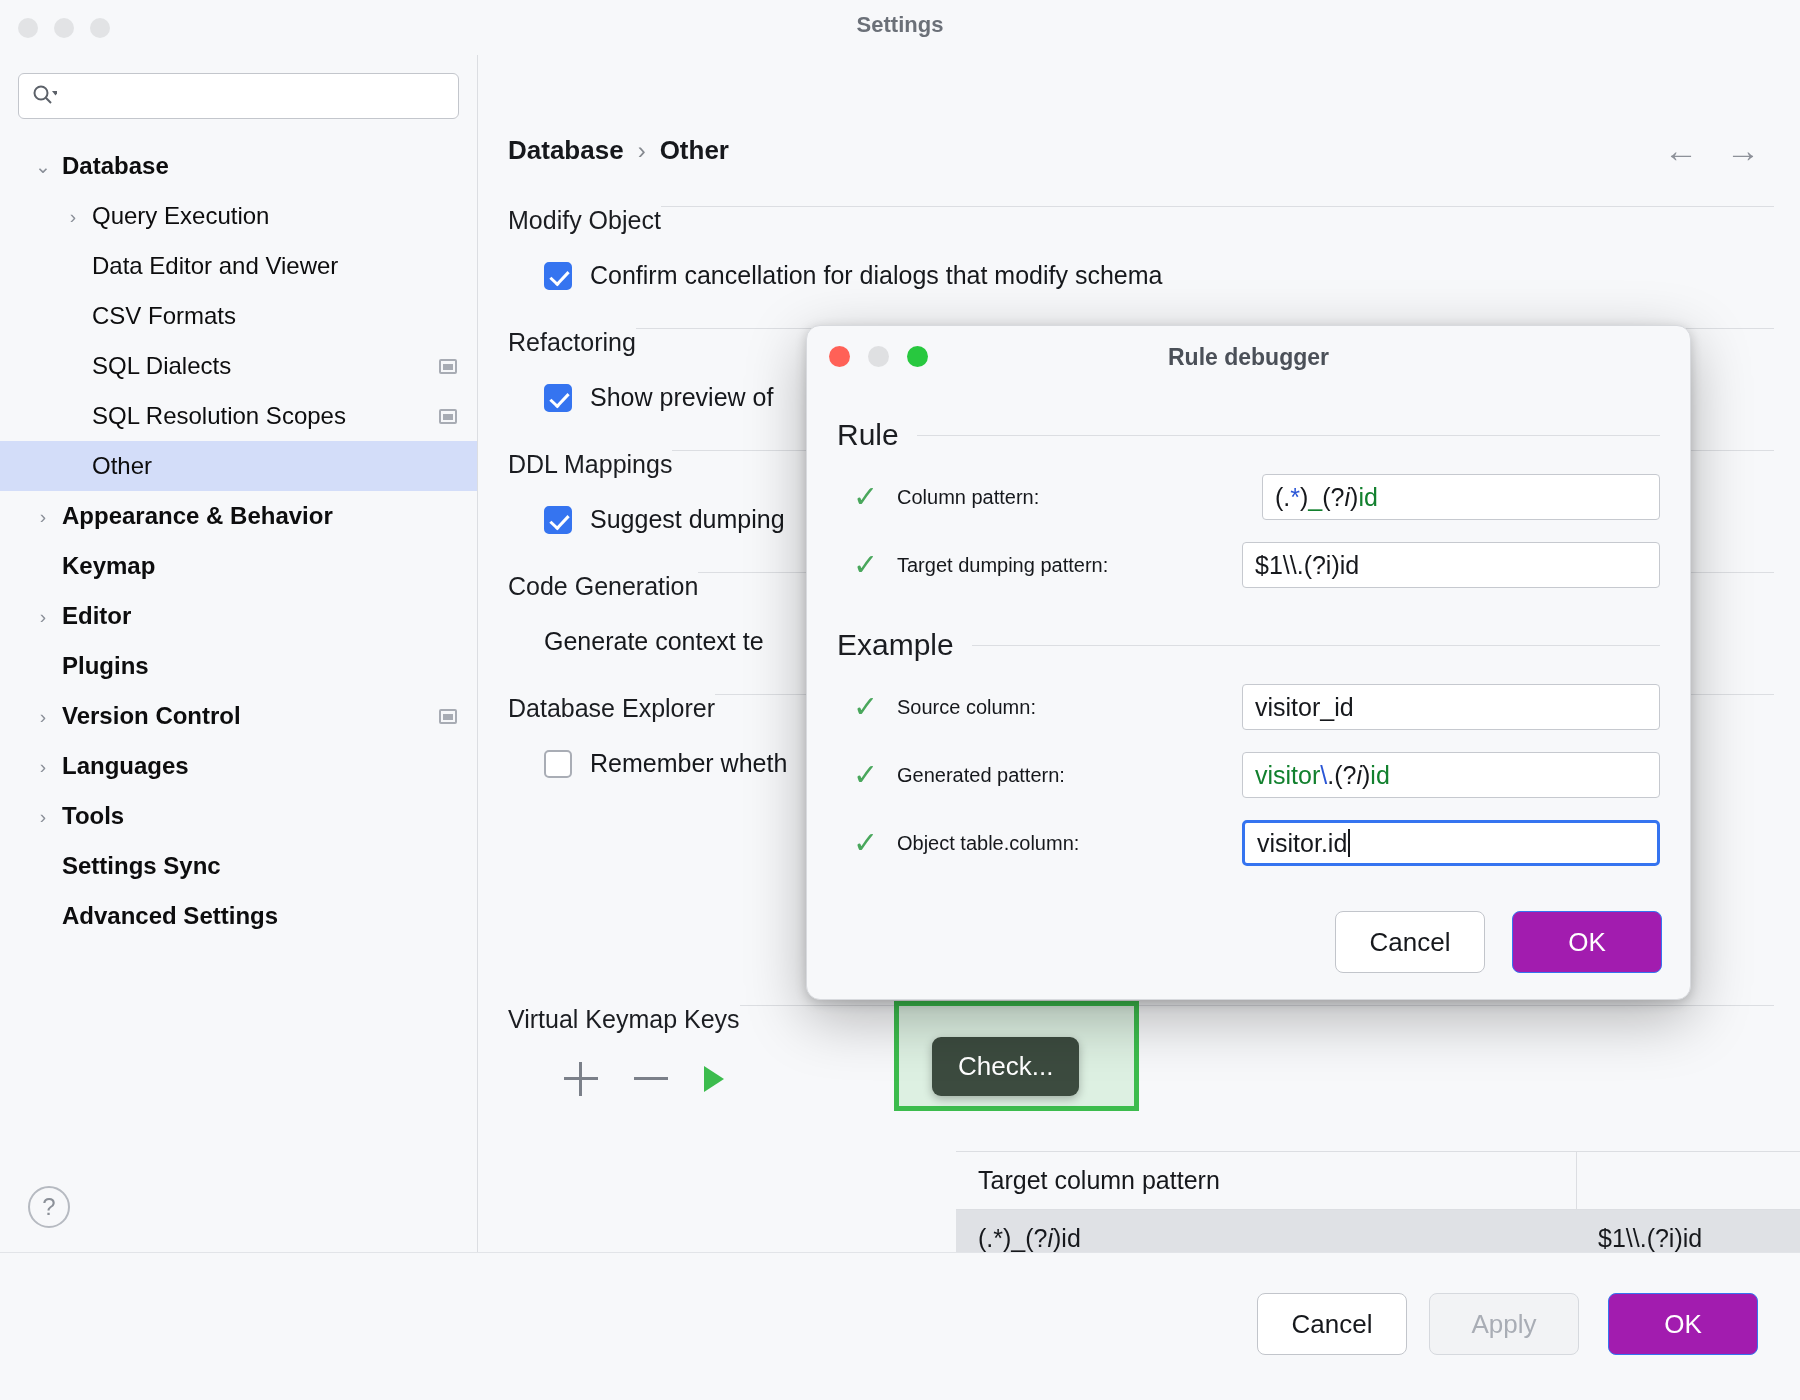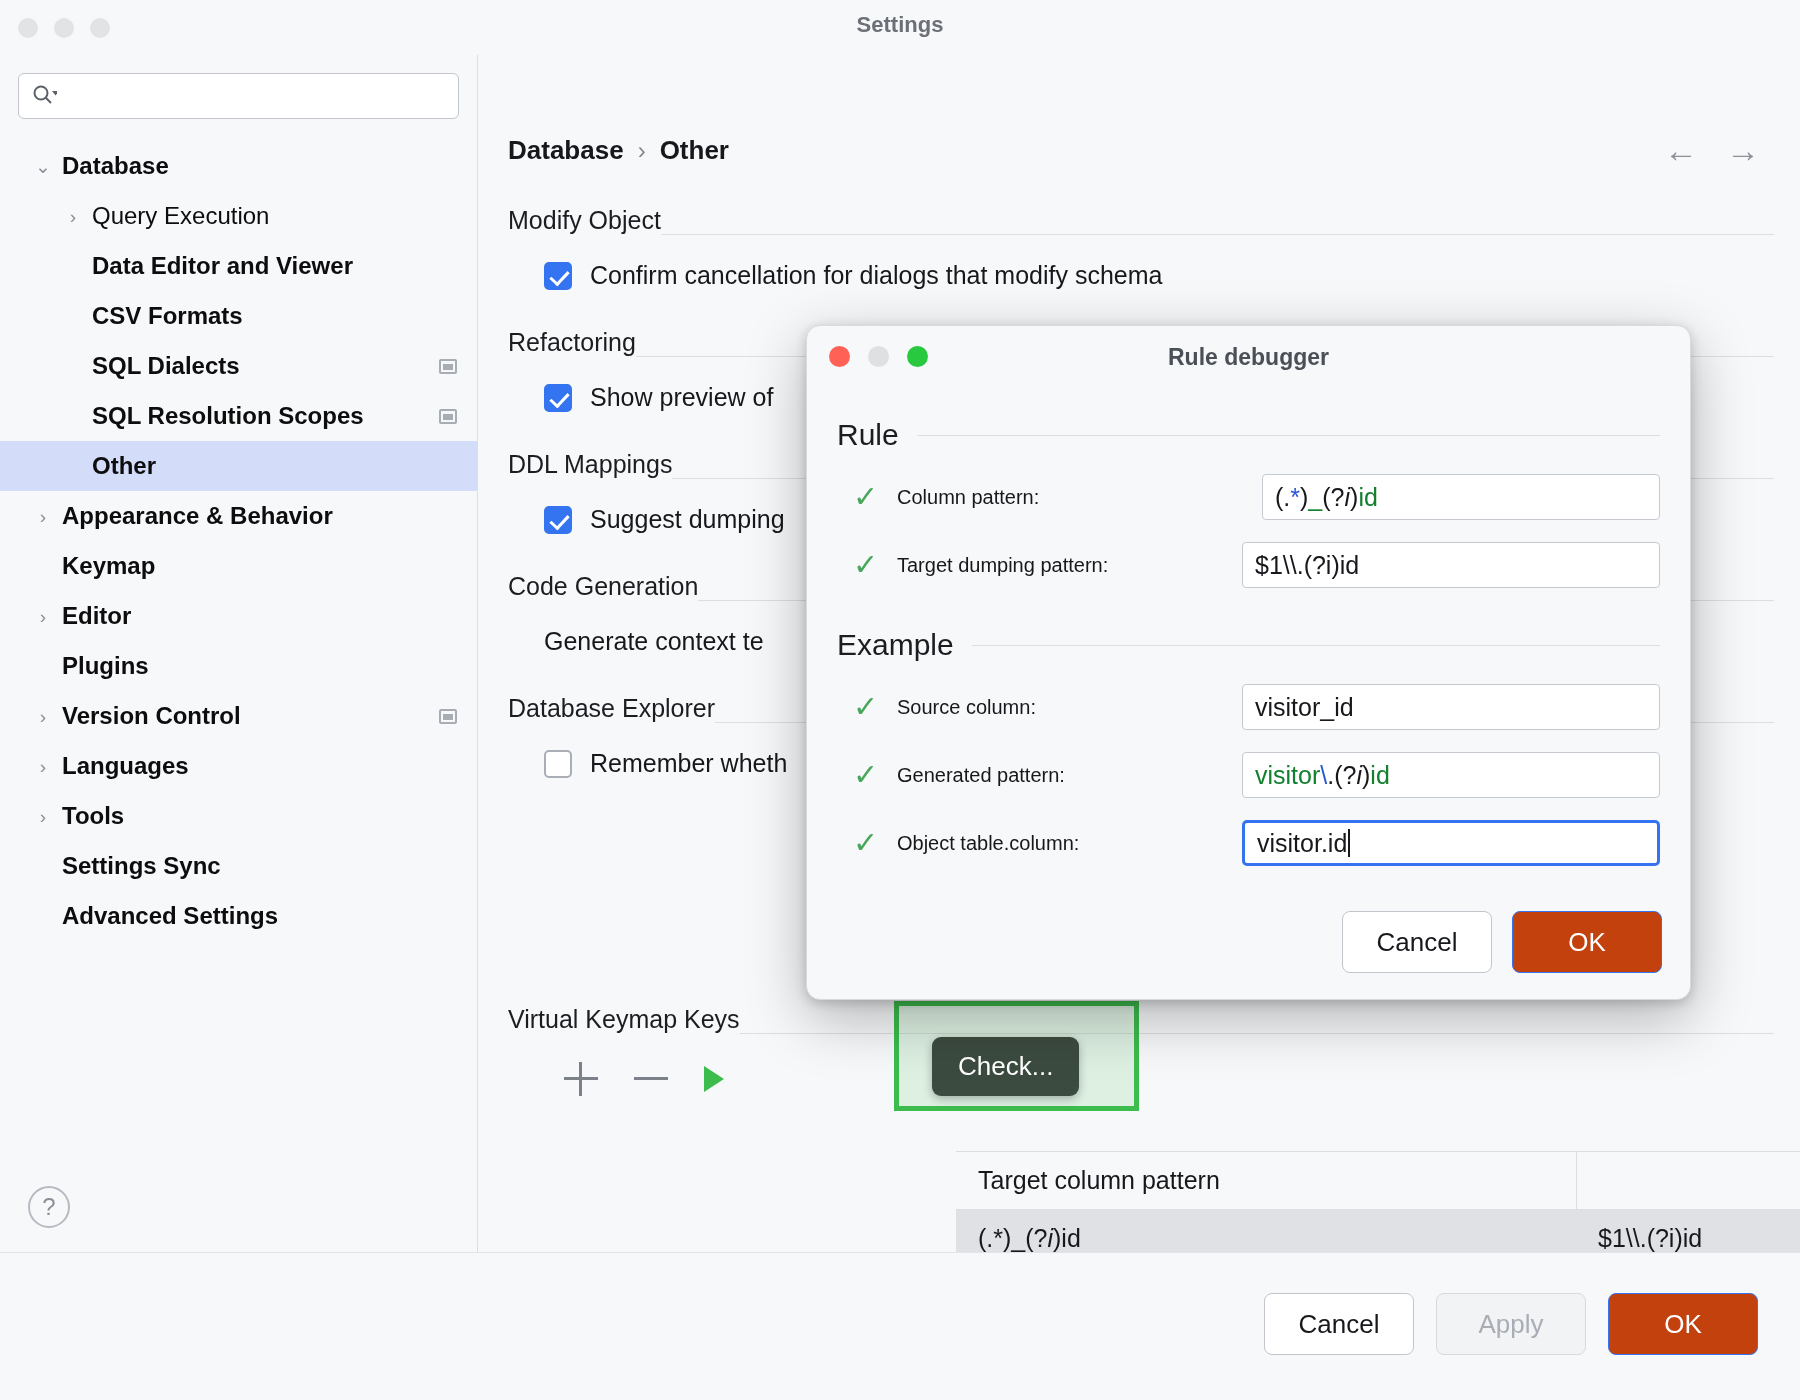--- a/index.html
+++ b/index.html
@@ -51,21 +51,21 @@
   .tree-item .arrow {
     width: 34px; flex: 0 0 34px; text-align: center;
     color: #8a8f98; font-size: 19px; line-height: 1;
   }
   .tree-item .lbl { flex: 1; white-space: nowrap; }
   .tree-item.bold .lbl { font-weight: bold; }
   .lvl0 .arrow { margin-left: 26px; }
   .lvl0 .lbl { margin-left: 2px; }
   .lvl1 .arrow { margin-left: 56px; }
   .lvl1 .lbl { margin-left: 2px; }
-  .lvl1.noarrow .lbl { margin-left: 92px; font-weight: bold; }
+  .lvl1.noarrow .lbl { margin-left: 92px; }
   .lvl0.noarrow .lbl { margin-left: 62px; }
   .copy-badge {
     width: 18px; height: 15px; border: 2px solid #a8acb4; border-radius: 2px;
     position: relative; flex: 0 0 18px;
   }
   .copy-badge::after {
     content: ""; position: absolute; left: 2px; right: 2px; top: 3px; bottom: 2px;
     background: #a8acb4;
   }
   .help-btn {
@@ -81,21 +81,21 @@
     display: flex; align-items: center; gap: 14px;
     padding: 80px 0 0 30px; font-size: 26px; font-weight: bold; color: #16181c;
   }
   .crumb-sep { color: #85898f; font-weight: normal; font-size: 24px; }
   .navarrows { position: absolute; right: 40px; top: 78px; display: flex; gap: 28px; }
   .navarrow { font-size: 34px; color: #8d9199; line-height: 1; }
   .content { padding: 40px 0 0 30px; }
   .section { margin-top: 38px; }
   .section:first-child { margin-top: 0; }
   .section-head {
-    display: flex; align-items: flex-end; font-size: 25px; color: #1b1d21;
+    display: flex; align-items: flex-start; font-size: 25px; color: #1b1d21;
   }
   .section-head .rule { flex: 1; height: 1px; background: #dcdee2; margin-right: 26px; }
   .opt-row { display: flex; align-items: center; gap: 18px; margin: 26px 0 0 36px; }
   .cb {
     width: 28px; height: 28px; border-radius: 5px; flex: 0 0 28px;
     border: 2px solid #a9adb5; background: #fff;
   }
   .cb.checked {
     background: #3574f0; border-color: #3574f0; position: relative;
   }
@@ -150,21 +150,21 @@
     flex: 0 0 148px; height: 148px; position: relative;
     border-top: 1px solid #e2e4e8; background: #f7f8fa;
   }
   .btnrow { position: absolute; right: 42px; top: 40px; display: flex; gap: 22px; }
   .btn {
     min-width: 150px; height: 62px; border-radius: 8px;
     border: 1px solid #c2c5cb; background: #fff; color: #16181c;
     font-size: 26px; font-family: "Liberation Sans", sans-serif;
     display: flex; align-items: center; justify-content: center; padding: 0 26px;
   }
-  .btn.primary { background: #c2410c; border-color: #3574f0; color: #fff; }
+  .btn.primary { background: #a21caf; border-color: #3574f0; color: #fff; margin-left: 7px; }
   .btn.disabled { color: #a9adb5; background: #f2f3f5; border-color: #d6d9de; }
   
   .dialog {
     position: absolute; left: 806px; top: 325px; width: 885px; height: 675px;
     background: #f7f8fa; border-radius: 14px; z-index: 10;
     box-shadow: 0 18px 60px rgba(0,0,0,.28), 0 3px 12px rgba(0,0,0,.18);
     border: 1px solid #d8dade;
   }
   .dlg-title { height: 58px; position: relative; padding-left: 24px; }
   .dlg-traffic { position: absolute; left: 22px; top: 20px; display: flex; gap: 18px; }

